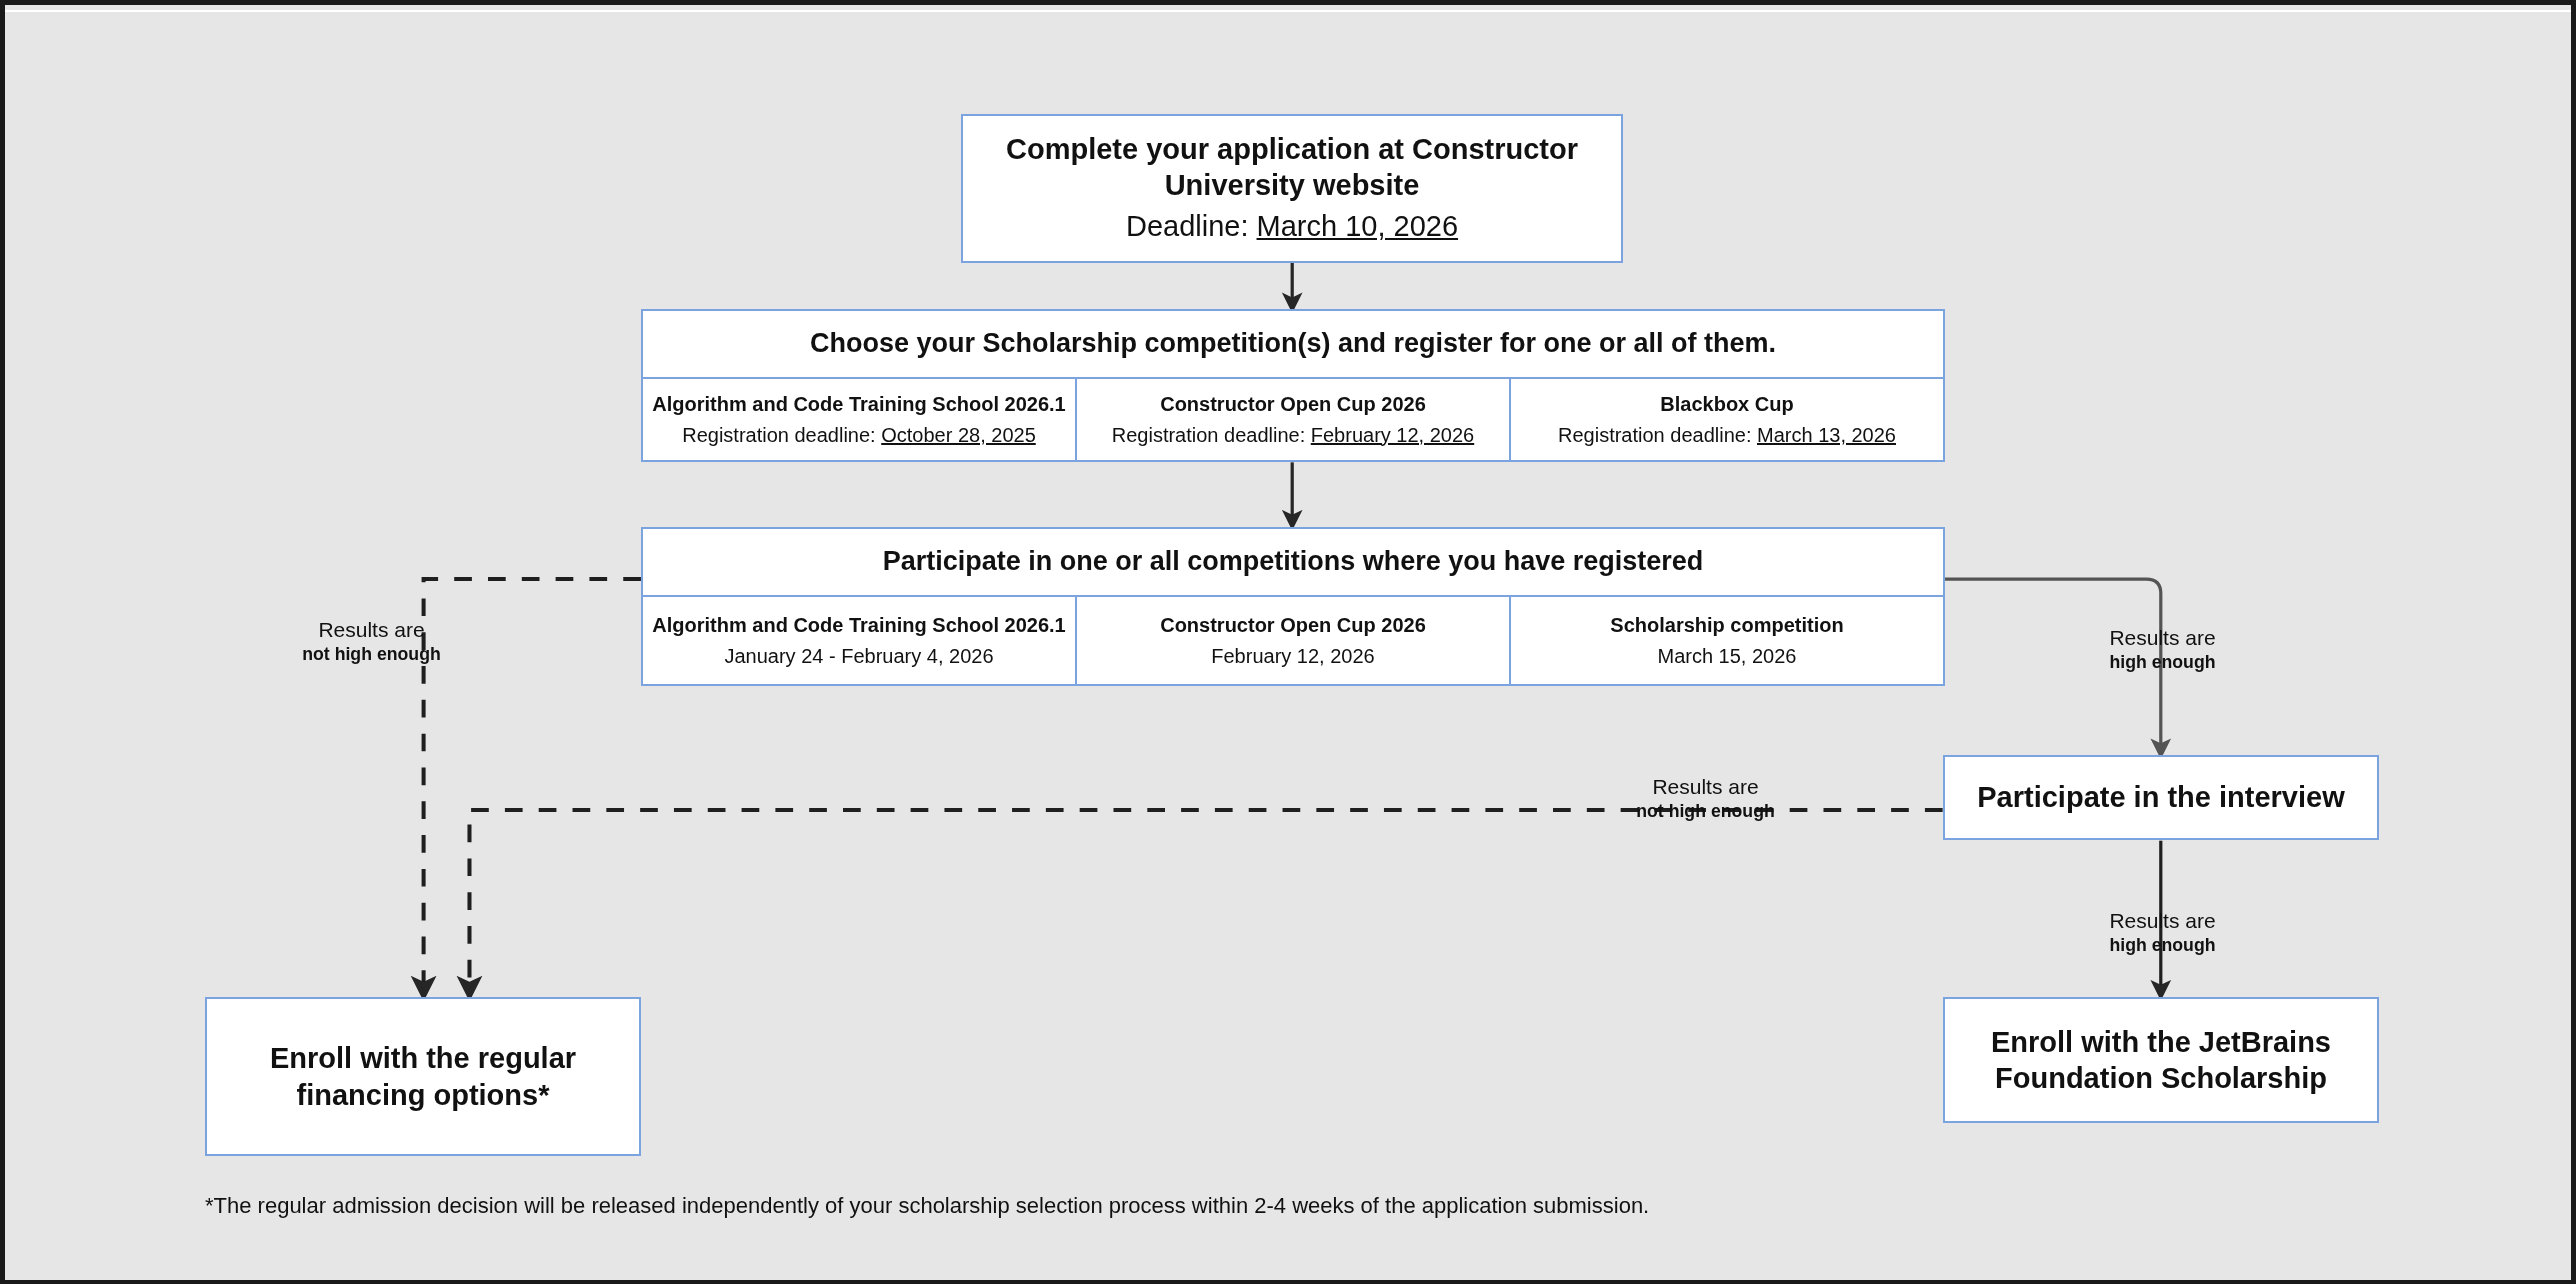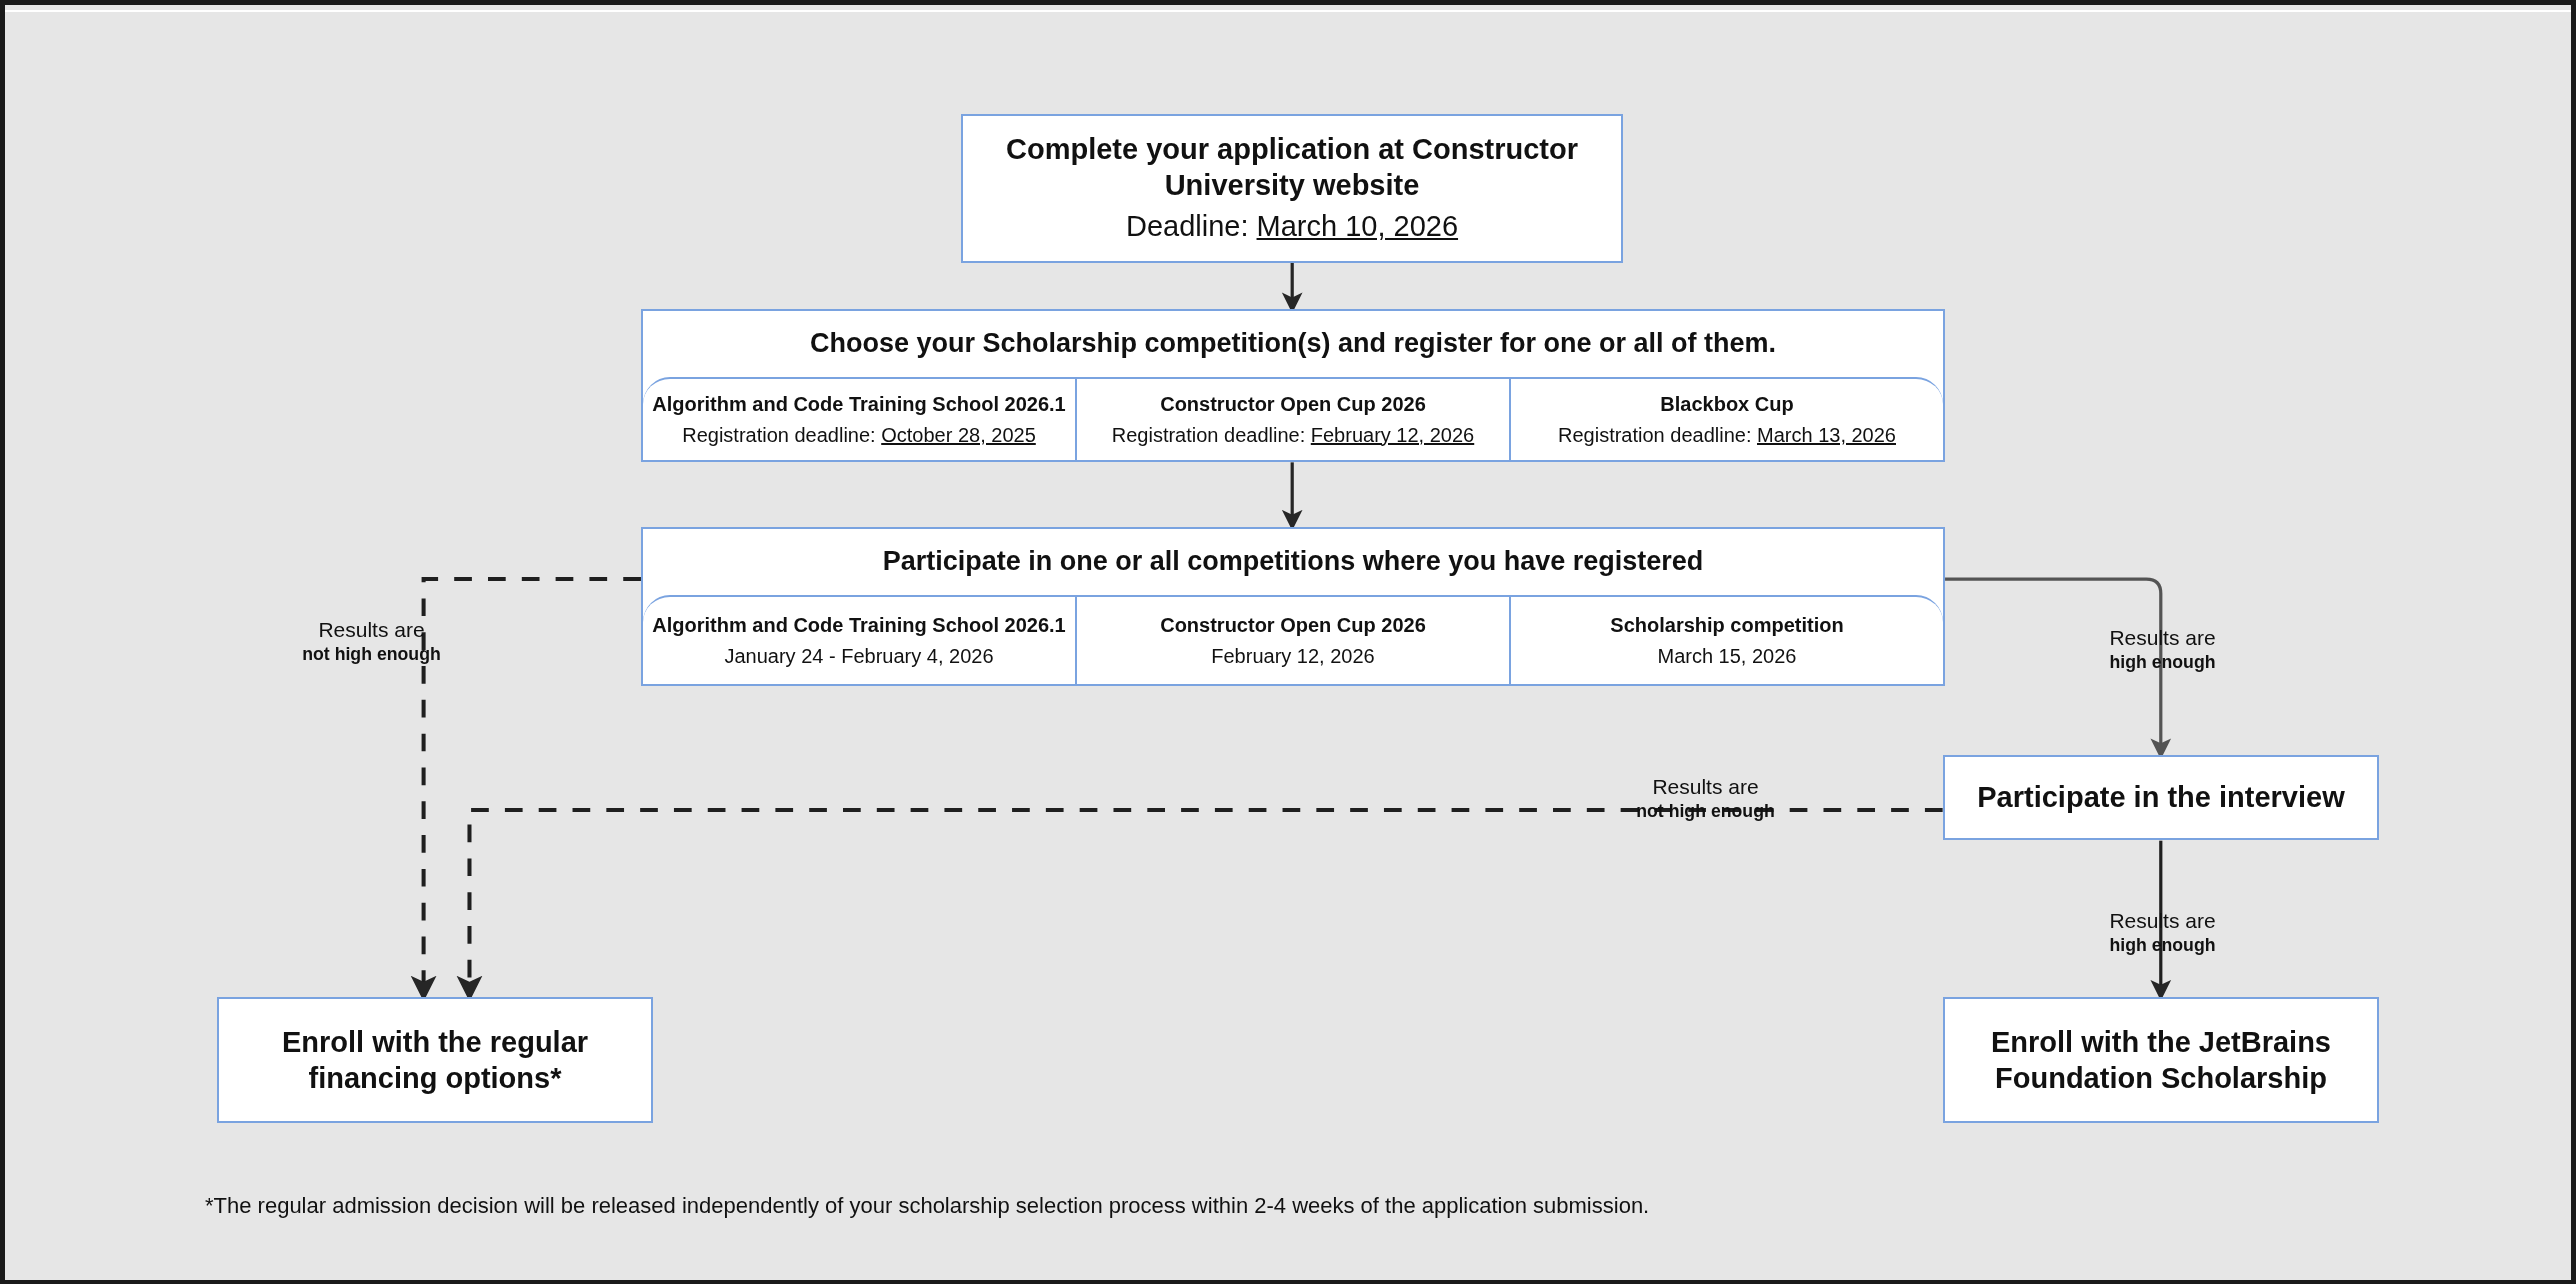--- a/index.html
+++ b/index.html
@@ -74,21 +74,20 @@
   }
   .wide .node-head {
     height: 66px;
     flex: 0 0 66px;
   }
   .wide .node-title { font-size: 27px; }
   .cols {
     display: flex;
     border-top: 2.4px solid #7aa3e0;
     flex: 1 1 auto;
-    border-radius: 27px;
   }
   .col {
     flex: 1 1 0;
     display: flex;
     flex-direction: column;
     align-items: center;
     justify-content: center;
     text-align: center;
     padding: 3.2px 8px;
     box-sizing: border-box;
@@ -115,21 +114,21 @@
     left: 1938px; top: 750px; width: 436px; height: 85px;
   }
   #node-interview .node-title { font-size: 29px; }
 
   #node-enroll-jb {
     left: 1938px; top: 992px; width: 436px; height: 126px;
   }
   #node-enroll-jb .node-title { font-size: 29px; }
 
   #node-enroll-reg {
-    left: 200px; top: 992px; width: 436px; height: 126px; margin-left: 12px;
+    left: 200px; top: 992px; width: 436px; height: 159px;
   }
   #node-enroll-reg .node-title { font-size: 29px; }
 
   
   .edge-label {
     position: absolute;
     text-align: center;
     color: #111111;
     line-height: 1.25;
     white-space: nowrap;

